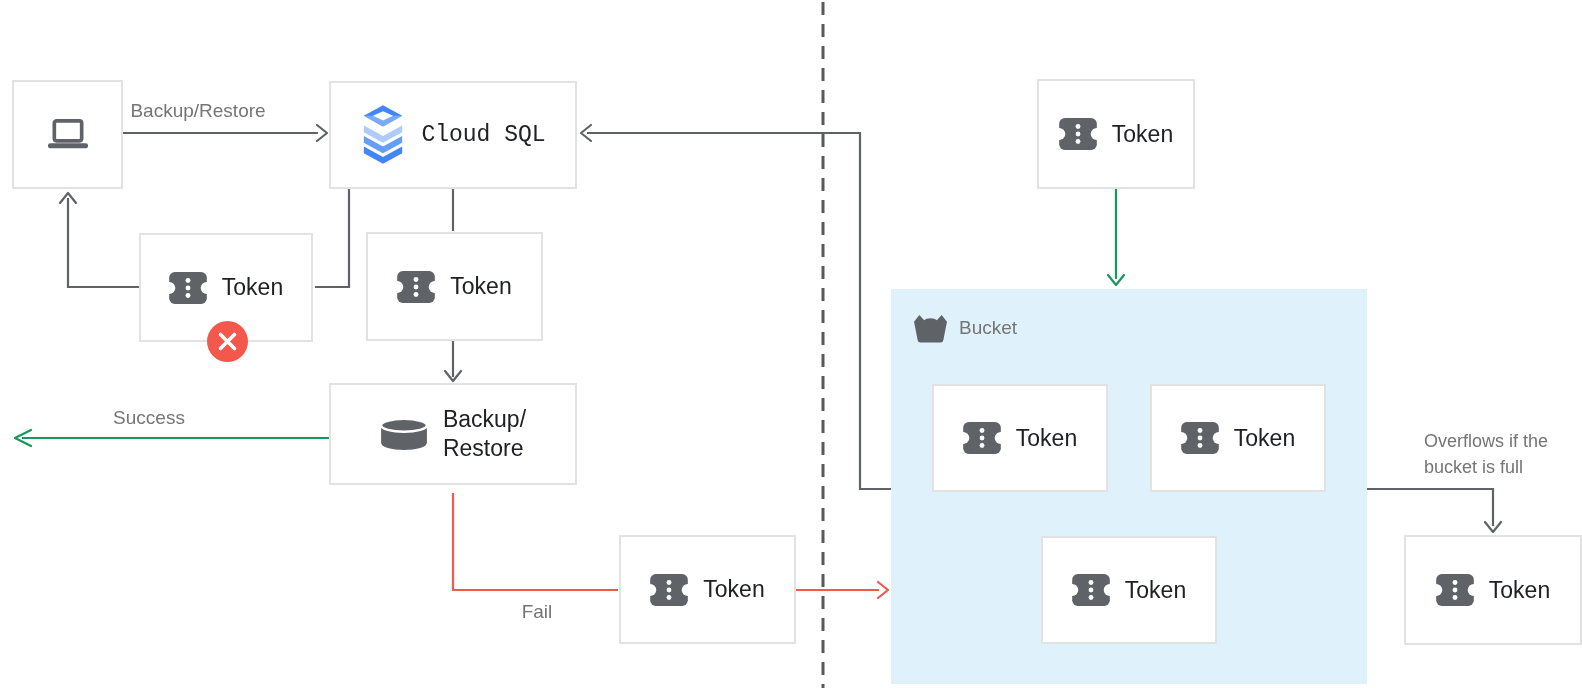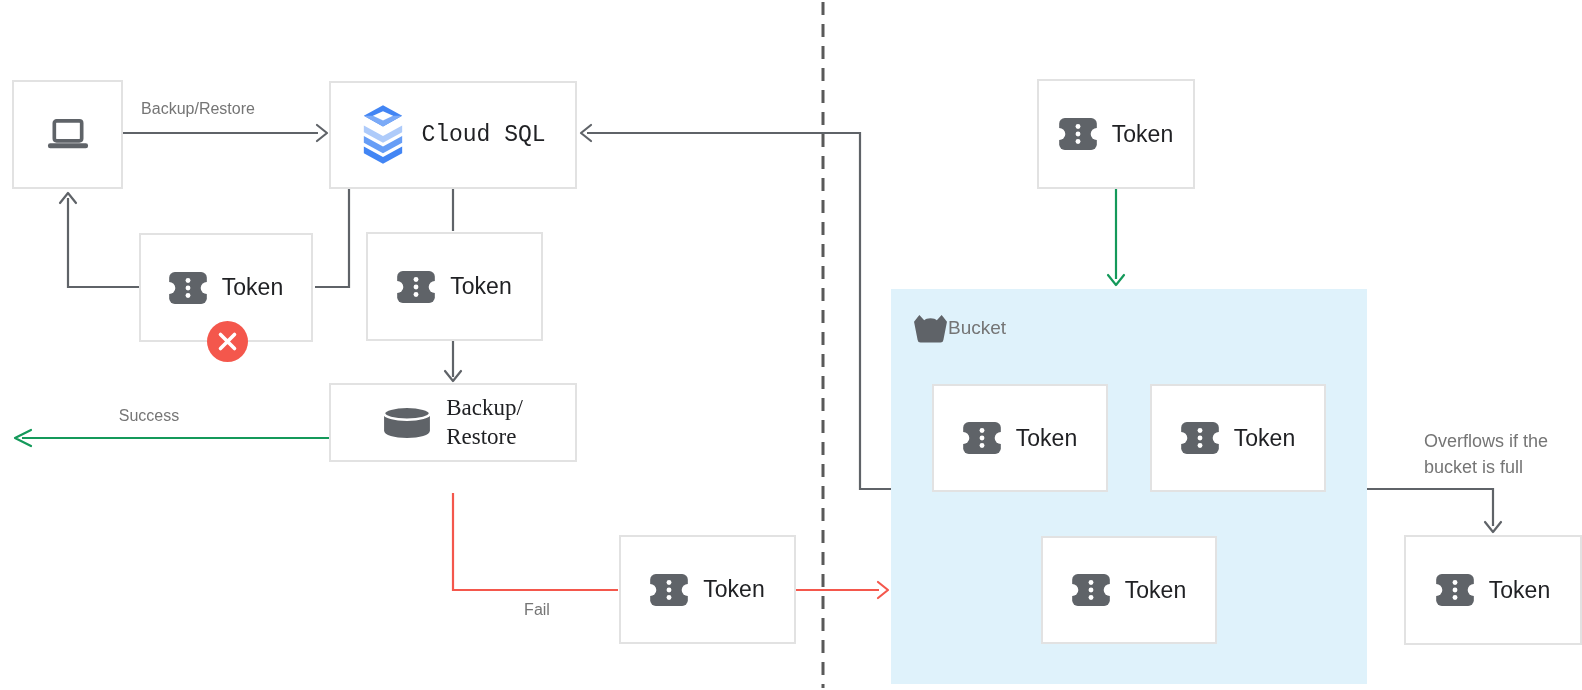--- a/index.html
+++ b/index.html
@@ -17,23 +17,23 @@
   .wire.dashed{stroke:#595959;stroke-width:3;stroke-dasharray:13 9;}
   .head{fill:none;stroke-width:2.2;stroke:var(--dark);stroke-linejoin:round;stroke-linecap:round;}
   .head.green{stroke:var(--green);} .head.red{stroke:var(--red);}
   .node{position:absolute;background:#fff;border:2px solid var(--border);
         display:flex;align-items:center;justify-content:center;gap:15px;z-index:3;}
   .node .nlabel{font-size:23px;color:var(--text);}
   .node .multiline{white-space:pre-line;line-height:1.25;text-align:left;}
   .nicon{display:flex;align-items:center;justify-content:center;}
   .bucket-region{position:absolute;left:891px;top:289px;width:476px;height:395px;
         background:var(--bucket);z-index:1;}
-  .bucket-head{position:absolute;left:22px;top:23px;display:flex;align-items:center;}
+  .bucket-head{position:absolute;left:22px;top:23px;display:flex;align-items:center;gap:11px;}
   .bucket-head .blabel{font-size:19px;color:var(--graylabel);}
-  .floating{position:absolute;z-index:4;color:var(--graylabel);font-size:16px;}
+  .floating{position:absolute;z-index:4;color:var(--graylabel);font-size:19px;}
   .floating.center{text-align:center;}
   .floating.multiline{white-space:pre-line;line-height:1.45;font-size:18px;}
   .title{position:absolute;left:1020px;top:13px;width:350px;text-align:center;
         font-size:26px;font-weight:bold;color:#212121;z-index:4;}
   .badge{position:absolute;left:207px;top:321px;width:41px;height:41px;z-index:5;}
 </style>
 </head>
 <body>
 
 <div class="canvas">
@@ -124,21 +124,21 @@
         <circle cx="0" cy="17" r="6.5" fill="#fff"></circle>
           <circle cx="40" cy="17" r="6.5" fill="#fff"></circle>
         <circle cx="20" cy="9" r="2.6" fill="#fff"></circle>
           <circle cx="20" cy="17" r="2.6" fill="#fff"></circle>
           <circle cx="20" cy="25" r="2.6" fill="#fff"></circle>
       </svg>
     </span>
     <span class="nlabel">Token</span>
   </div>
 
-  <div class="node" style="left:329px;top:383px;width:248px;height:79px;font-family:Liberation Serif, serif;">
+  <div class="node" style="left:329px;top:383px;width:248px;height:102px;">
     <span class="nicon">
       <svg width="48" height="33" viewBox="0 0 52 36">
         <path d="M1 8 v19 c0 4.8 11.2 7.8 25 7.8 s25 -3 25 -7.8 v-19 z" fill="var(--dark)"></path>
         <ellipse cx="26" cy="8" rx="25" ry="7" fill="var(--dark)" stroke="#fff" stroke-width="2.6"></ellipse>
       </svg>
     </span>
     <span class="nlabel multiline">Backup/
 Restore</span>
   </div>
 

